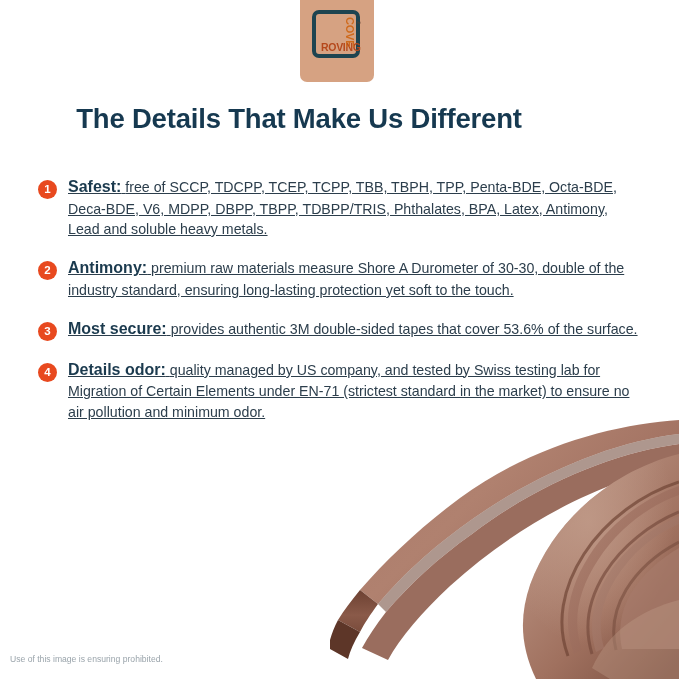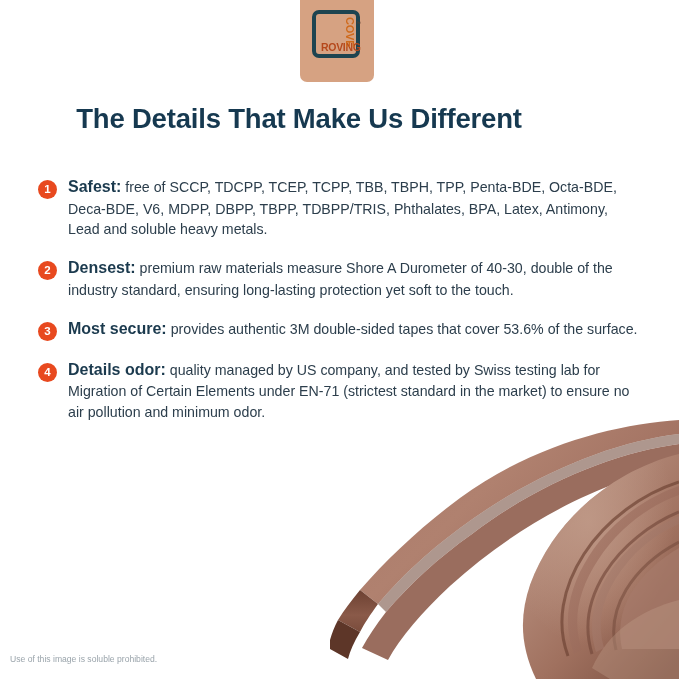--- a/index.html
+++ b/index.html
@@ -106,20 +106,21 @@
     font-size: 11.5px;
     font-weight: bold;
     line-height: 19px;
     text-align: center;
     box-sizing: border-box;
   }
   .feature-text {
     font-size: 14.2px;
     line-height: 1.42;
     color: #2c3e4c;
+    text-decoration: underline;
   }
   .feature-label {
     font-weight: bold;
     font-size: 16px;
     color: #1b3a4e;
   }
 
   
   #product-image {
     position: absolute;
@@ -163,22 +164,22 @@
       <div class="feature-badge">1</div>
       <div class="feature-text">
         <span class="feature-label">Safest:</span>
         <span>free of SCCP, TDCPP, TCEP, TCPP, TBB, TBPH, TPP, Penta-BDE, Octa-BDE, Deca-BDE, V6, MDPP, DBPP, TBPP, TDBPP/TRIS, Phthalates, BPA, Latex, Antimony, Lead and soluble heavy metals.</span>
       </div>
     </div>
 
     <div class="feature-item">
       <div class="feature-badge">2</div>
       <div class="feature-text">
-        <span class="feature-label">Densest:</span>
-        <span>premium raw materials measure Shore A Durometer of 40-30, double of the industry standard, ensuring long-lasting protection yet soft to the touch.</span>
+        <span class="feature-label">Antimony:</span>
+        <span>premium raw materials measure Shore A Durometer of 30-30, double of the industry standard, ensuring long-lasting protection yet soft to the touch.</span>
       </div>
     </div>
 
     <div class="feature-item">
       <div class="feature-badge">3</div>
       <div class="feature-text">
         <span class="feature-label">Most secure:</span>
         <span>provides authentic 3M double-sided tapes that cover 53.6% of the surface.</span>
       </div>
     </div>
@@ -248,16 +249,16 @@
         <path d="M 349 96 C 321 108 294 129 278 155 C 262 181 258 207 266 232 L 274 228 C 267 205 271 182 286 158 C 302 133 324 114 349 104 Z" fill="url(#gCoilRing2)" opacity="0.8"></path>
         <path d="M 349 122 C 328 133 308 150 296 170 C 284 190 281 210 286 230" fill="none" stroke="#774c3d" stroke-width="3" opacity="0.6"></path>
         <path d="M 349 128 C 330 139 312 155 301 173 C 290 192 288 211 292 229 L 349 229 Z" fill="#a57a6a" opacity="0.75"></path>
 
         <path d="M 349 180 C 310 190 278 212 262 248 L 280 259 L 349 259 Z" fill="#c3a08d" opacity="0.35"></path>
       </g>
     </svg>
   </div>
 
   <div id="footer">
-    <div>Use of this image is soluble prohibited.</div>
+    <div>Use of this image is ensuring prohibited.</div>
   </div>
 
 </div>
 
 </body></html>

